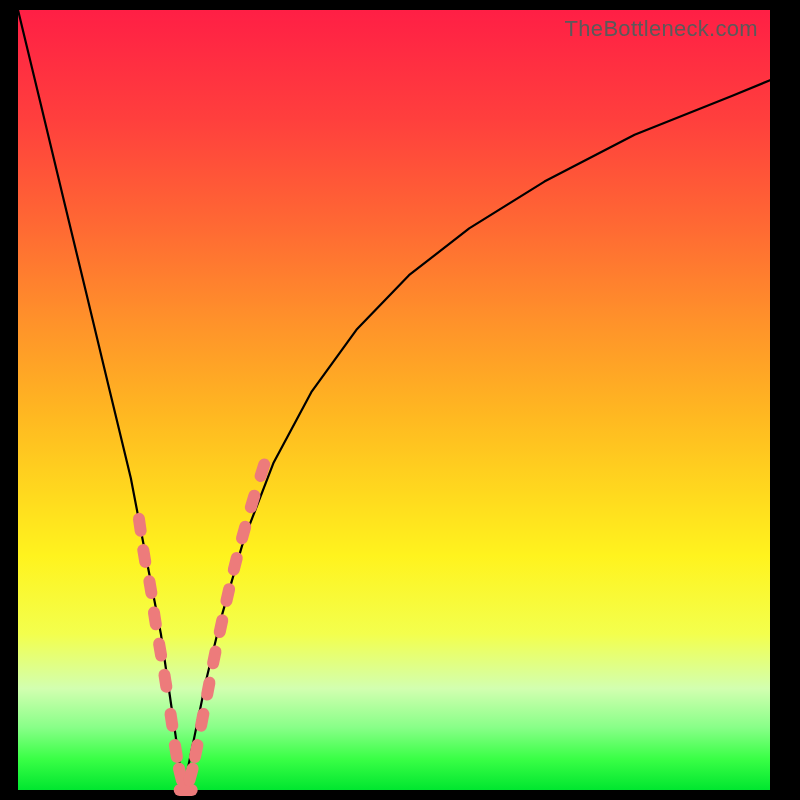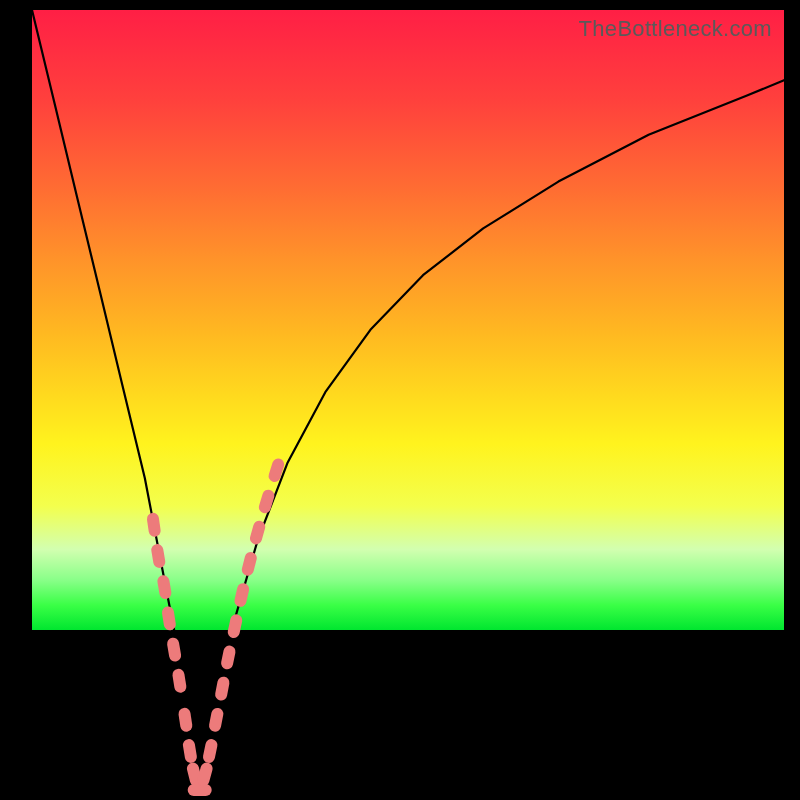--- a/index.html
+++ b/index.html
@@ -14,24 +14,24 @@
   .frame {
     position: absolute;
     left: 0;
     top: 0;
     width: 800px;
     height: 800px;
     background: #000;
   }
   .plot {
     position: absolute;
-    left: 32px;
+    left: 18px;
     top: 10px;
     width: 752px;
-    height: 620px;
+    height: 780px;
     
     background: linear-gradient(
       to bottom,
       #ff1f45 0%,
       #ff3f3d 14%,
       #ff6a33 28%,
       #ff922a 40%,
       #ffb821 52%,
       #ffd91e 62%,
       #fff31e 70%,

